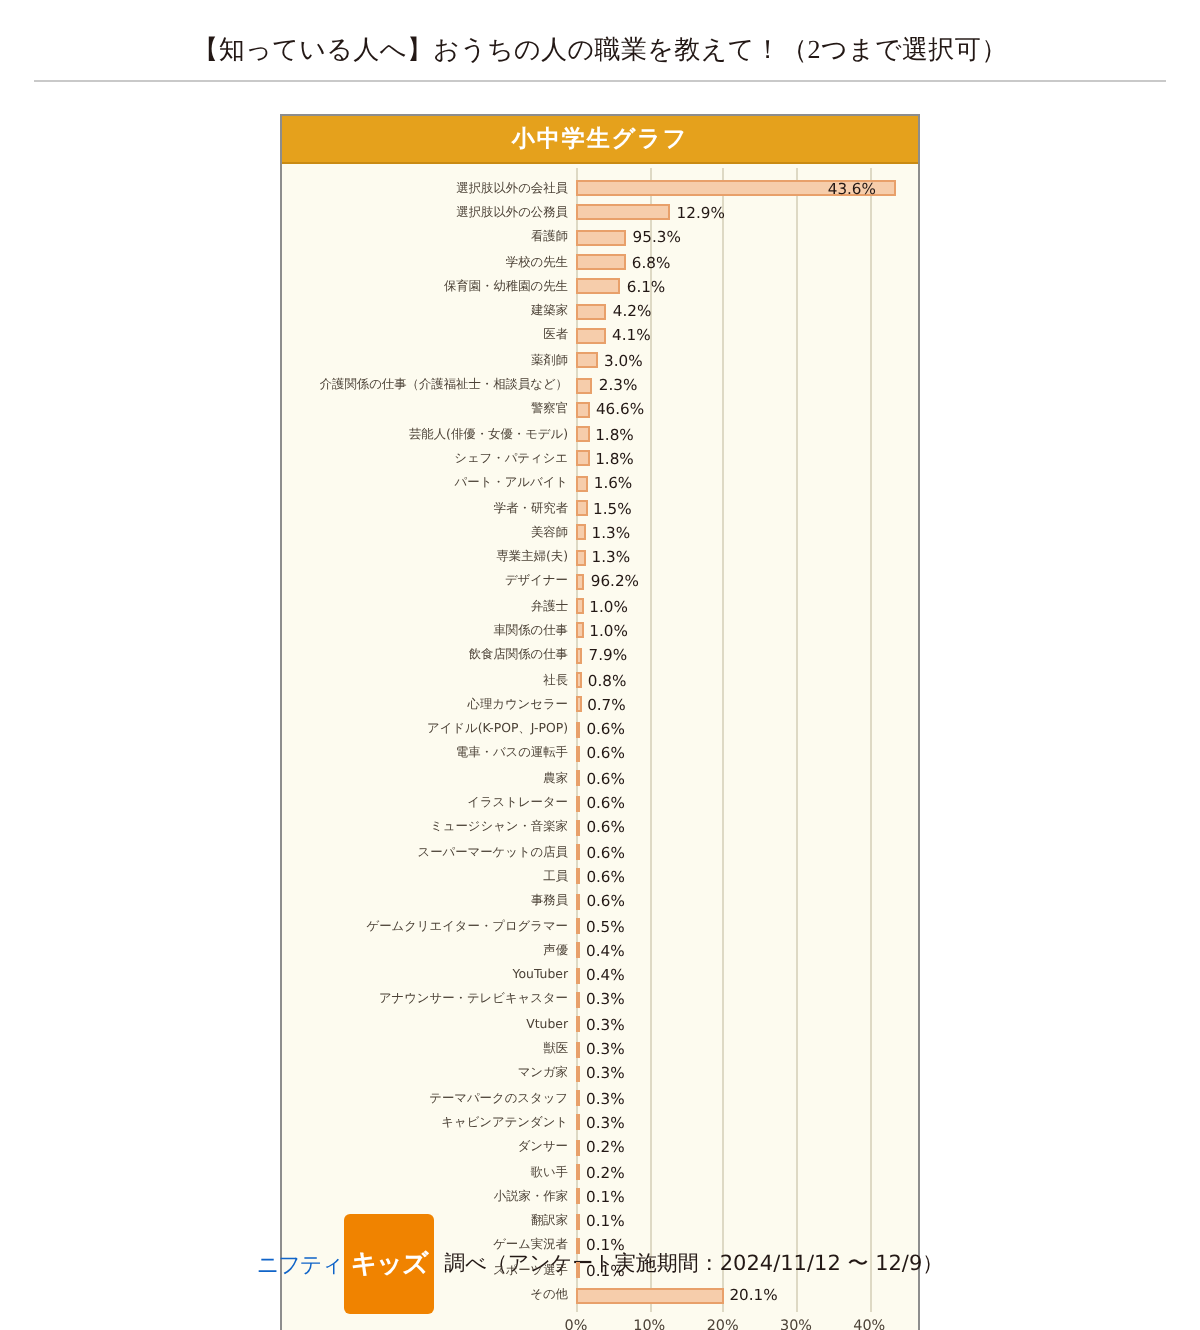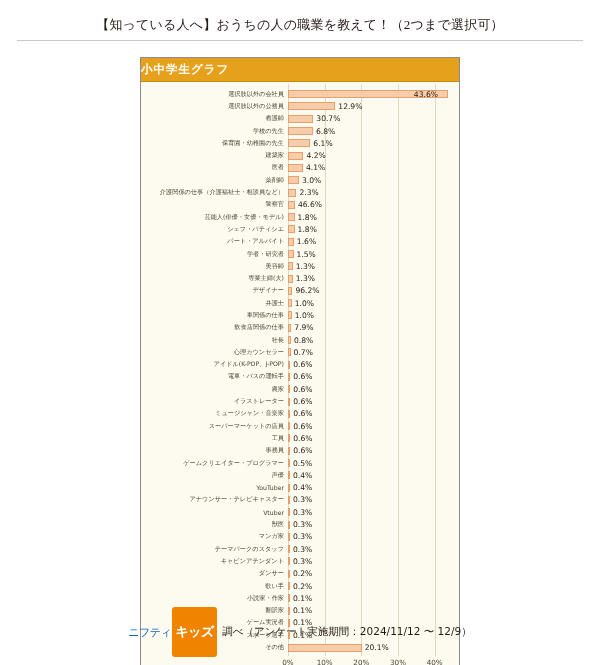--- a/index.html
+++ b/index.html
@@ -47,20 +47,21 @@
     margin: 8px auto 0 auto;
     border: 1px solid #8d8d8d;
     background: #fdfbef;
     box-sizing: border-box;
   }
   .panel-title {
     background: #e5a11c;
     color: #ffffff;
     font-size: 11.5px;
     font-weight: bold;
+    text-align: center;
     padding: 4px 0 4px 0;
     letter-spacing: 1px;
     border-bottom: 1px solid #c98a12;
     font-family: "DejaVu Sans", "Liberation Sans", sans-serif;
   }
   .plot {
     position: relative;
     padding: 6px 0 2px 0;
     background: #fdfbef;
   }
@@ -222,21 +223,21 @@
             <div class="row-label">選択肢以外の公務員</div>
             <div class="bar-area">
               <div class="bar" style="width: 47.3px; background: rgb(246, 205, 171); border-color: rgb(232, 160, 106);"></div>
               <div class="bar-value">12.9%</div>
             </div>
           </div>
           <div class="row">
             <div class="row-label">看護師</div>
             <div class="bar-area">
               <div class="bar" style="width: 25.3px; background: rgb(246, 205, 171); border-color: rgb(232, 160, 106);"></div>
-              <div class="bar-value">30.7%</div>
+              <div class="bar-value">95.3%</div>
             </div>
           </div>
           <div class="row">
             <div class="row-label">学校の先生</div>
             <div class="bar-area">
               <div class="bar" style="width: 24.9333px; background: rgb(246, 205, 171); border-color: rgb(232, 160, 106);"></div>
               <div class="bar-value">6.8%</div>
             </div>
           </div>
           <div class="row">

